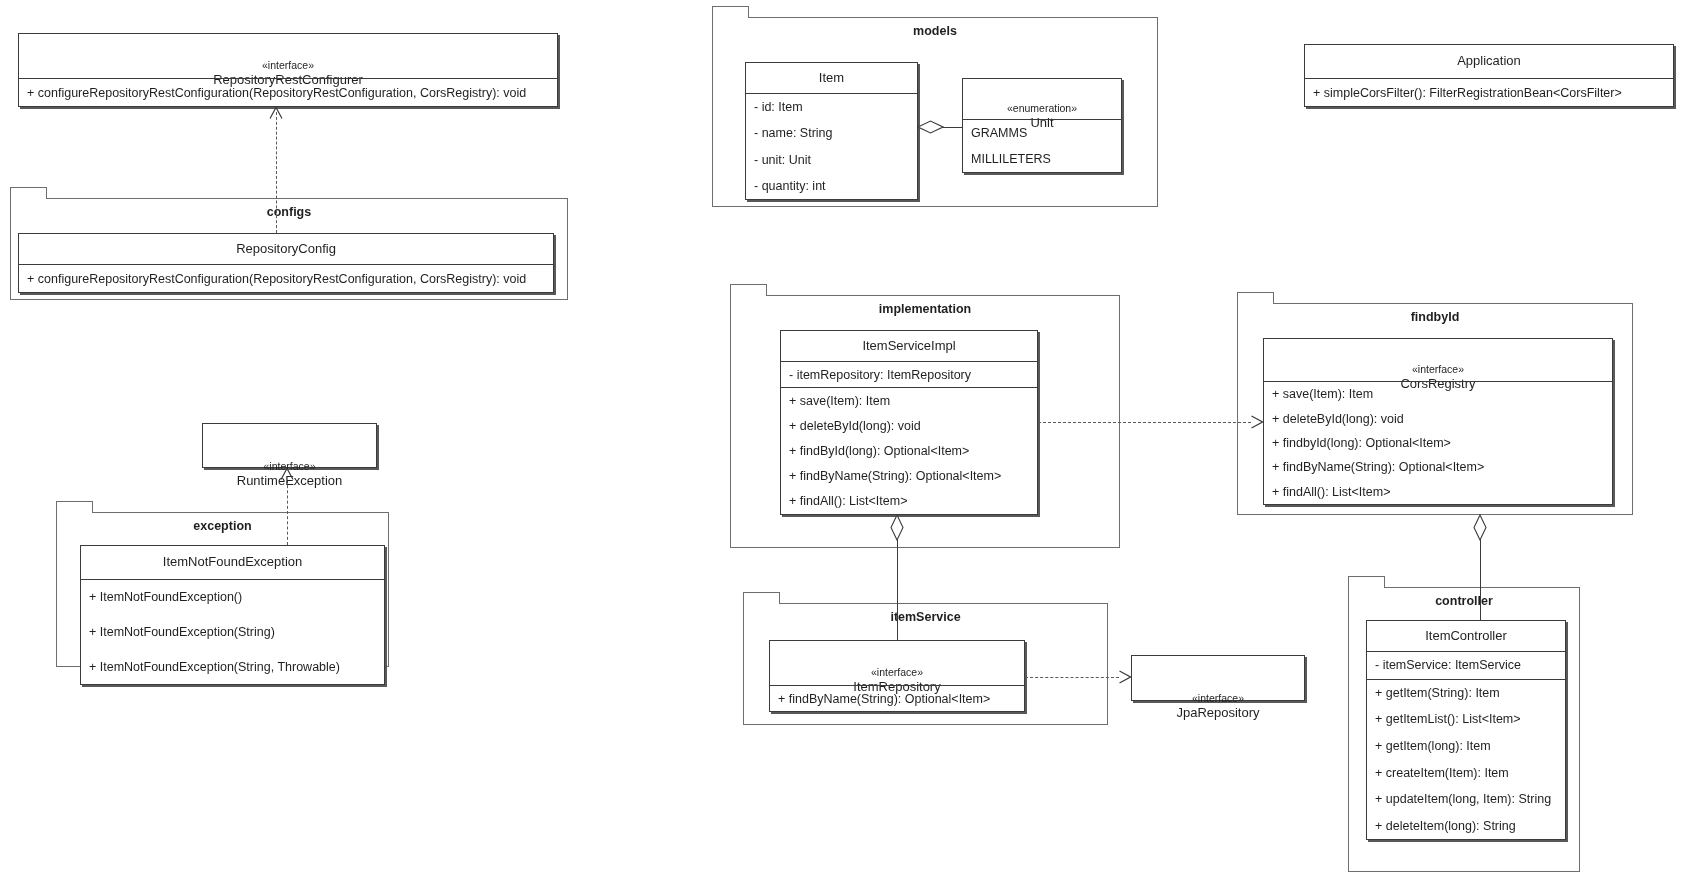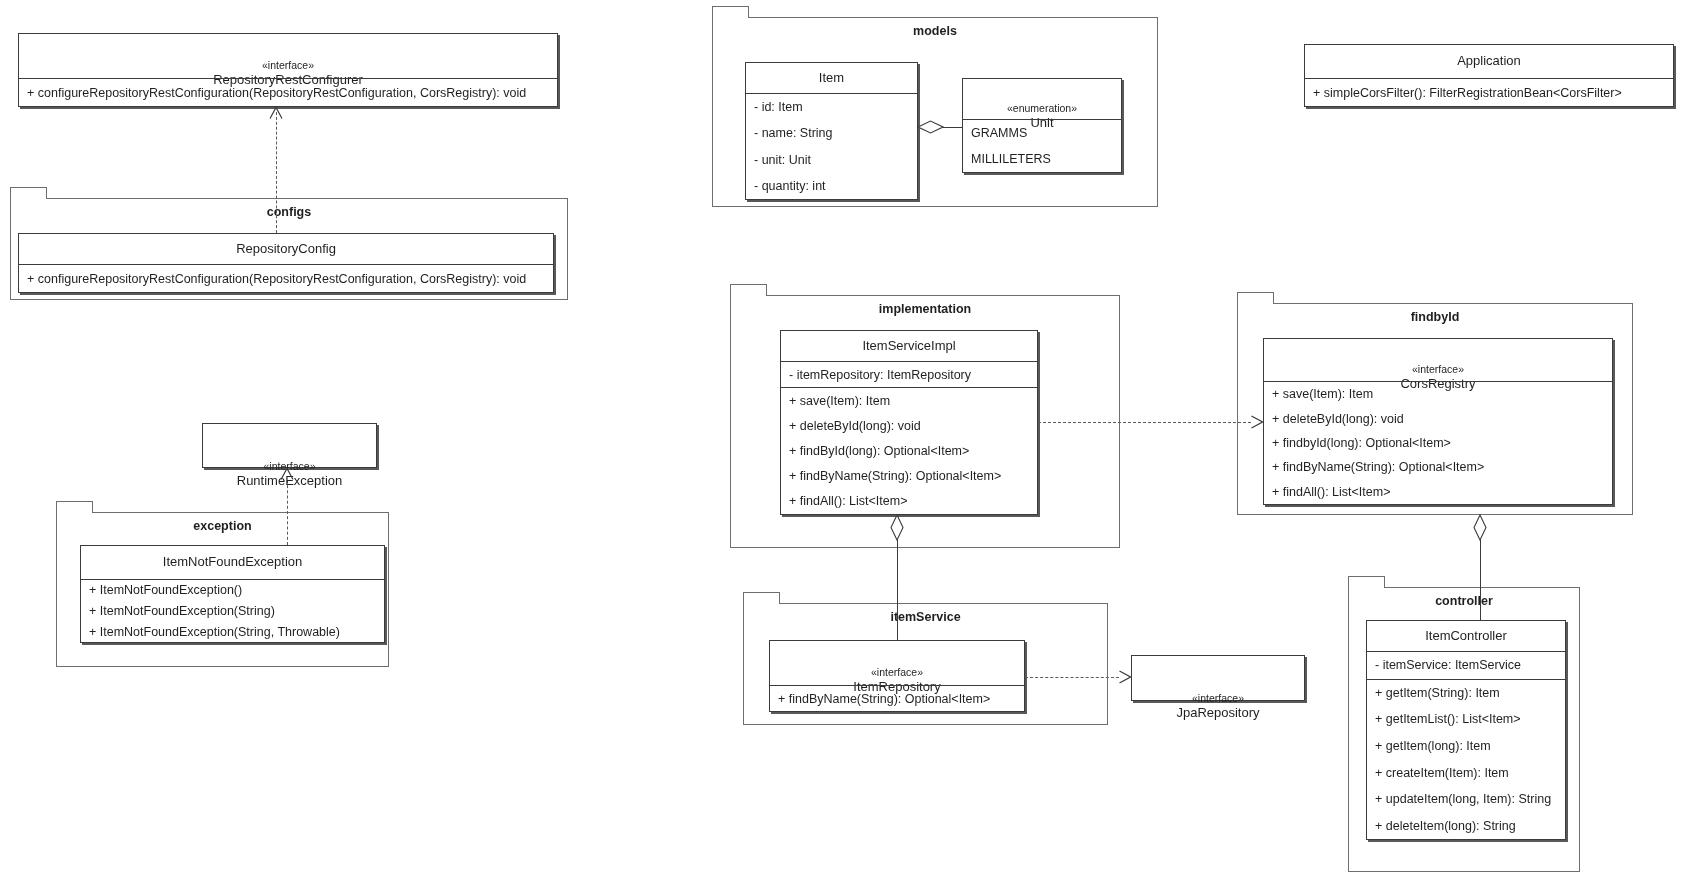--- a/index.html
+++ b/index.html
@@ -141,21 +141,21 @@
     </div>
   </div>
 
   <div class="cls" style="left:202px; top:423px; width:175px; height:45px;">
     <div class="cls-hdr" style="flex:1;">
       <div class="stereo">«interface»</div>
       <div class="cls-name">RuntimeException</div>
     </div>
   </div>
 
-  <div class="cls" style="left:80px; top:545px; width:305px; height:98px;">
+  <div class="cls" style="left:80px; top:545px; width:305px; height:140px;">
     <div class="cls-hdr" style="height:33px;">
       <div class="cls-name">ItemNotFoundException</div>
     </div>
     <div class="rows" style="flex:3;">
       <div class="row">+ ItemNotFoundException()</div>
       <div class="row">+ ItemNotFoundException(String)</div>
       <div class="row">+ ItemNotFoundException(String, Throwable)</div>
     </div>
   </div>
 

